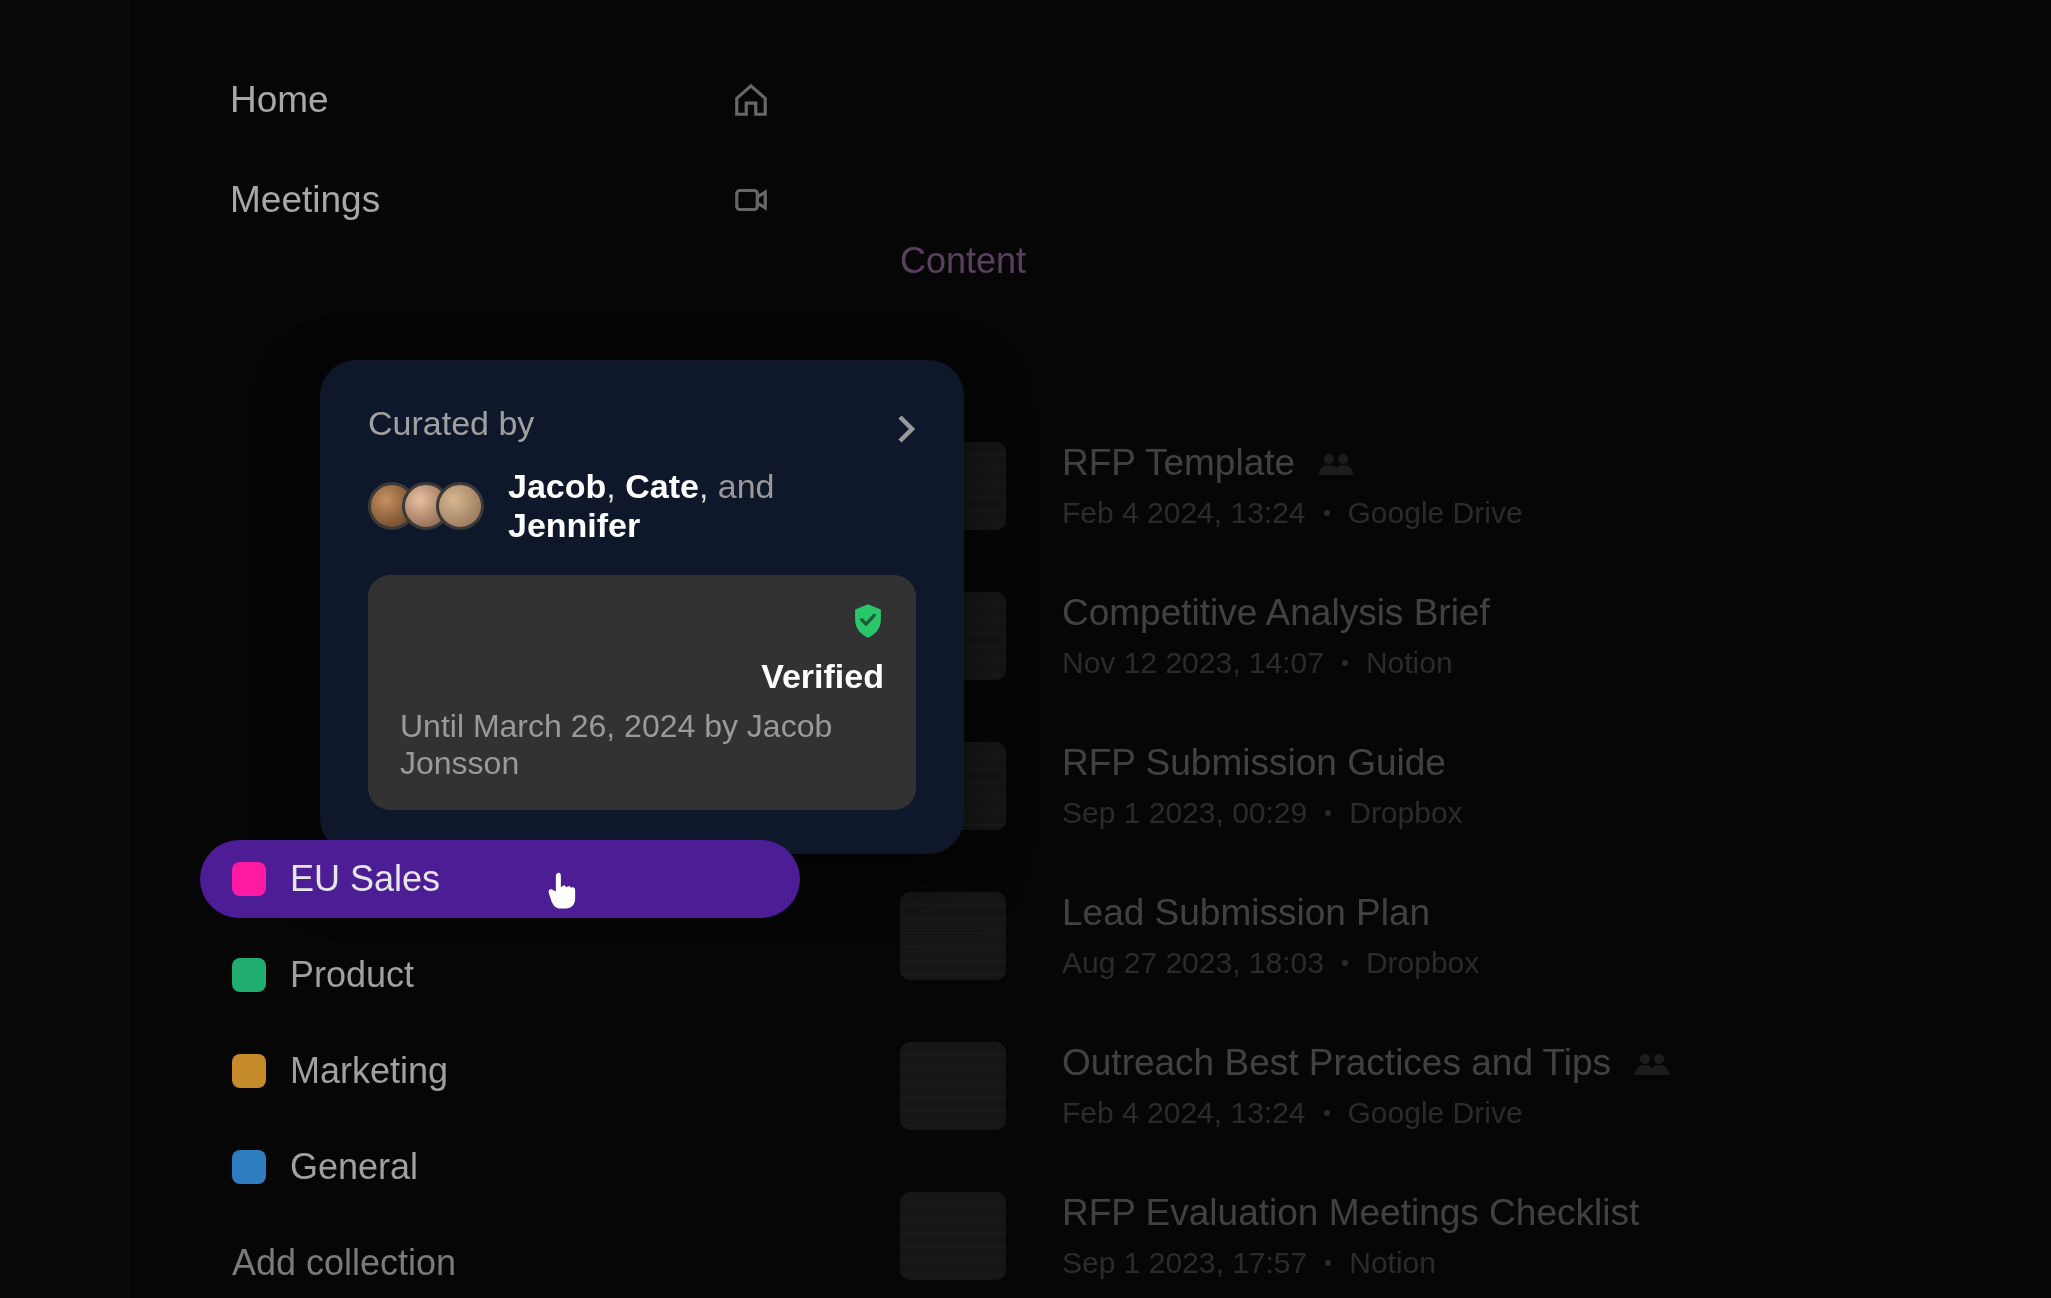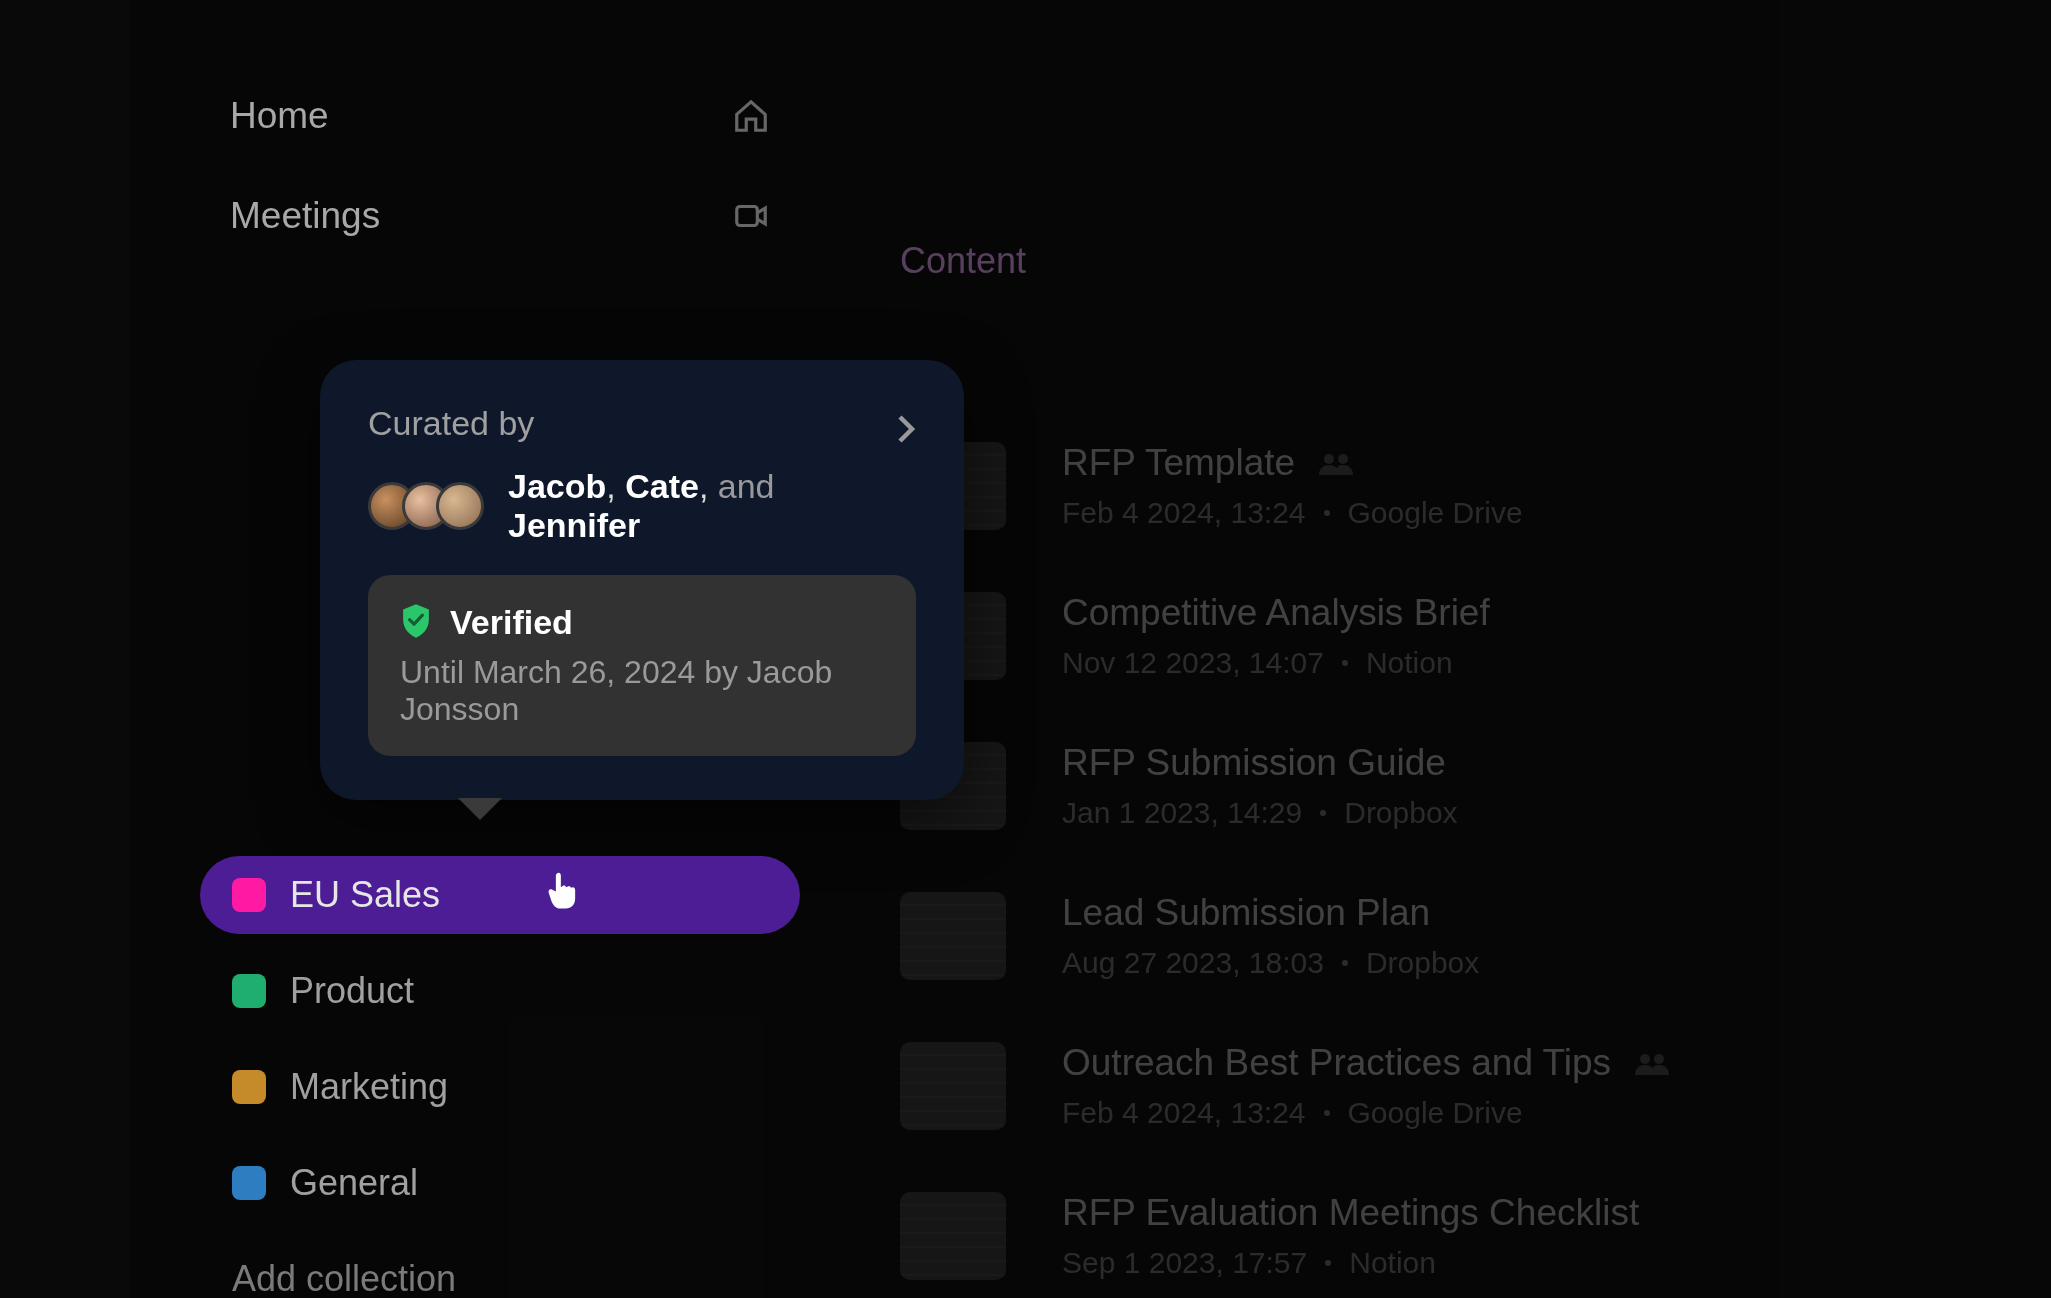--- a/index.html
+++ b/index.html
@@ -19,21 +19,21 @@
       position: relative;
     }
     .left-rail {
       width: 130px;
       height: 100%;
       background: #0f0f0f;
       flex-shrink: 0;
     }
     .sidebar {
       width: 740px;
-      padding-top: 66px;
+      padding-top: 50px;
       flex-shrink: 0;
       position: relative;
     }
     .nav-item {
       display: flex;
       align-items: center;
       justify-content: space-between;
       padding: 0 100px;
       height: 100px;
       font-size: 37px;
@@ -186,23 +186,24 @@
     .curator-names { font-size: 34px; color: #ddd; }
     .curator-names .conn { color: #999; font-weight: 400; }
     .curator-names .name { color: #fff; font-weight: 600; }
     .verify-card {
       background: #323232;
       border-radius: 22px;
       padding: 28px 32px;
     }
     .verify-head {
       display: flex;
-      align-items: flex-start;
+      align-items: flex-end;
       gap: 18px;
       margin-bottom: 12px;
+      flex-direction: column;
     }
     .shield-icon { width: 32px; height: 36px; }
     .shield-icon svg { width: 32px; height: 36px; }
     .verify-title { font-size: 34px; color: #fff; font-weight: 600; }
     .verify-sub { font-size: 32px; color: #9a9a9a; }
 
     .cursor {
       position: absolute;
       left: 545px;
       top: 870px;
@@ -345,21 +346,21 @@
             </div>
           </div>
         </div>
         <div class="content-item">
           <div class="thumb"></div>
           <div class="content-meta">
             <div class="content-title-row">
               <span class="content-title">RFP Submission Guide</span>
             </div>
             <div class="content-subline">
-              <span>Jan 1 2023, 14:29</span>
+              <span>Sep 1 2023, 00:29</span>
               <span class="dot"></span>
               <span>Dropbox</span>
             </div>
           </div>
         </div>
         <div class="content-item">
           <div class="thumb"></div>
           <div class="content-meta">
             <div class="content-title-row">
               <span class="content-title">Lead Submission Plan</span>

